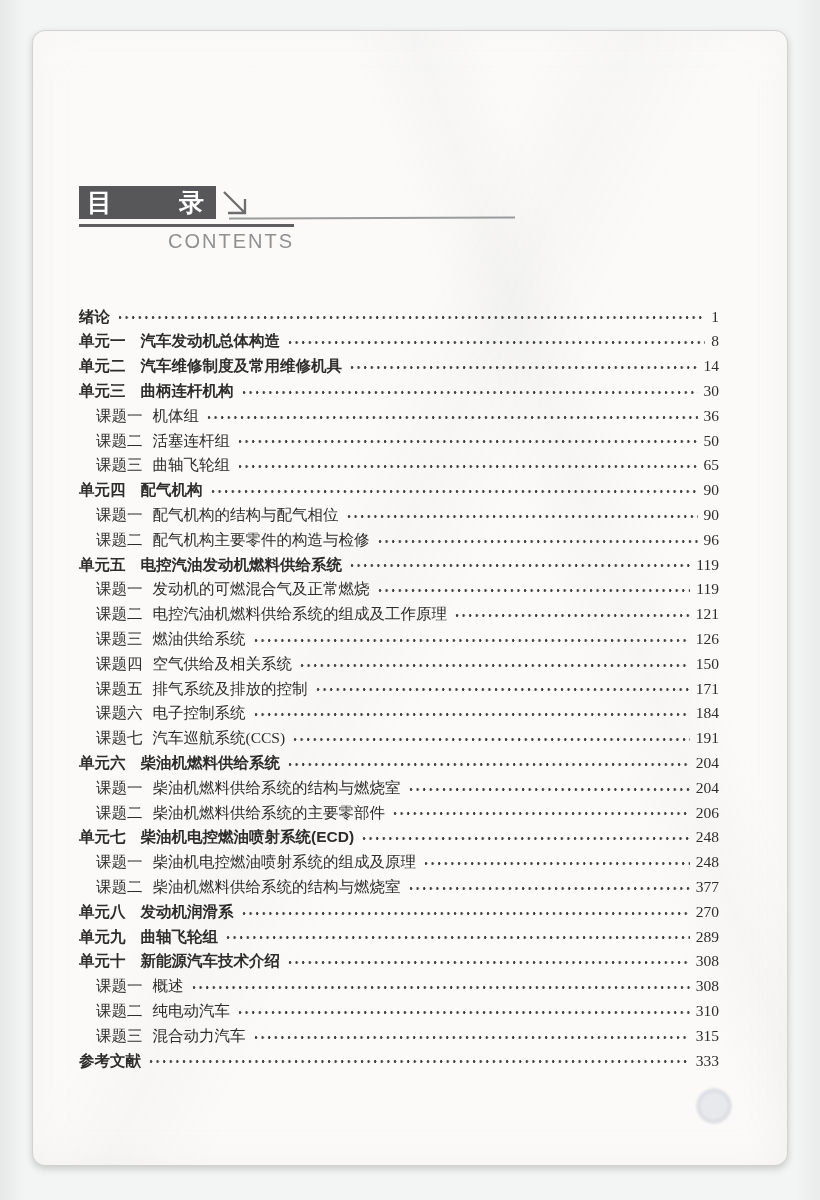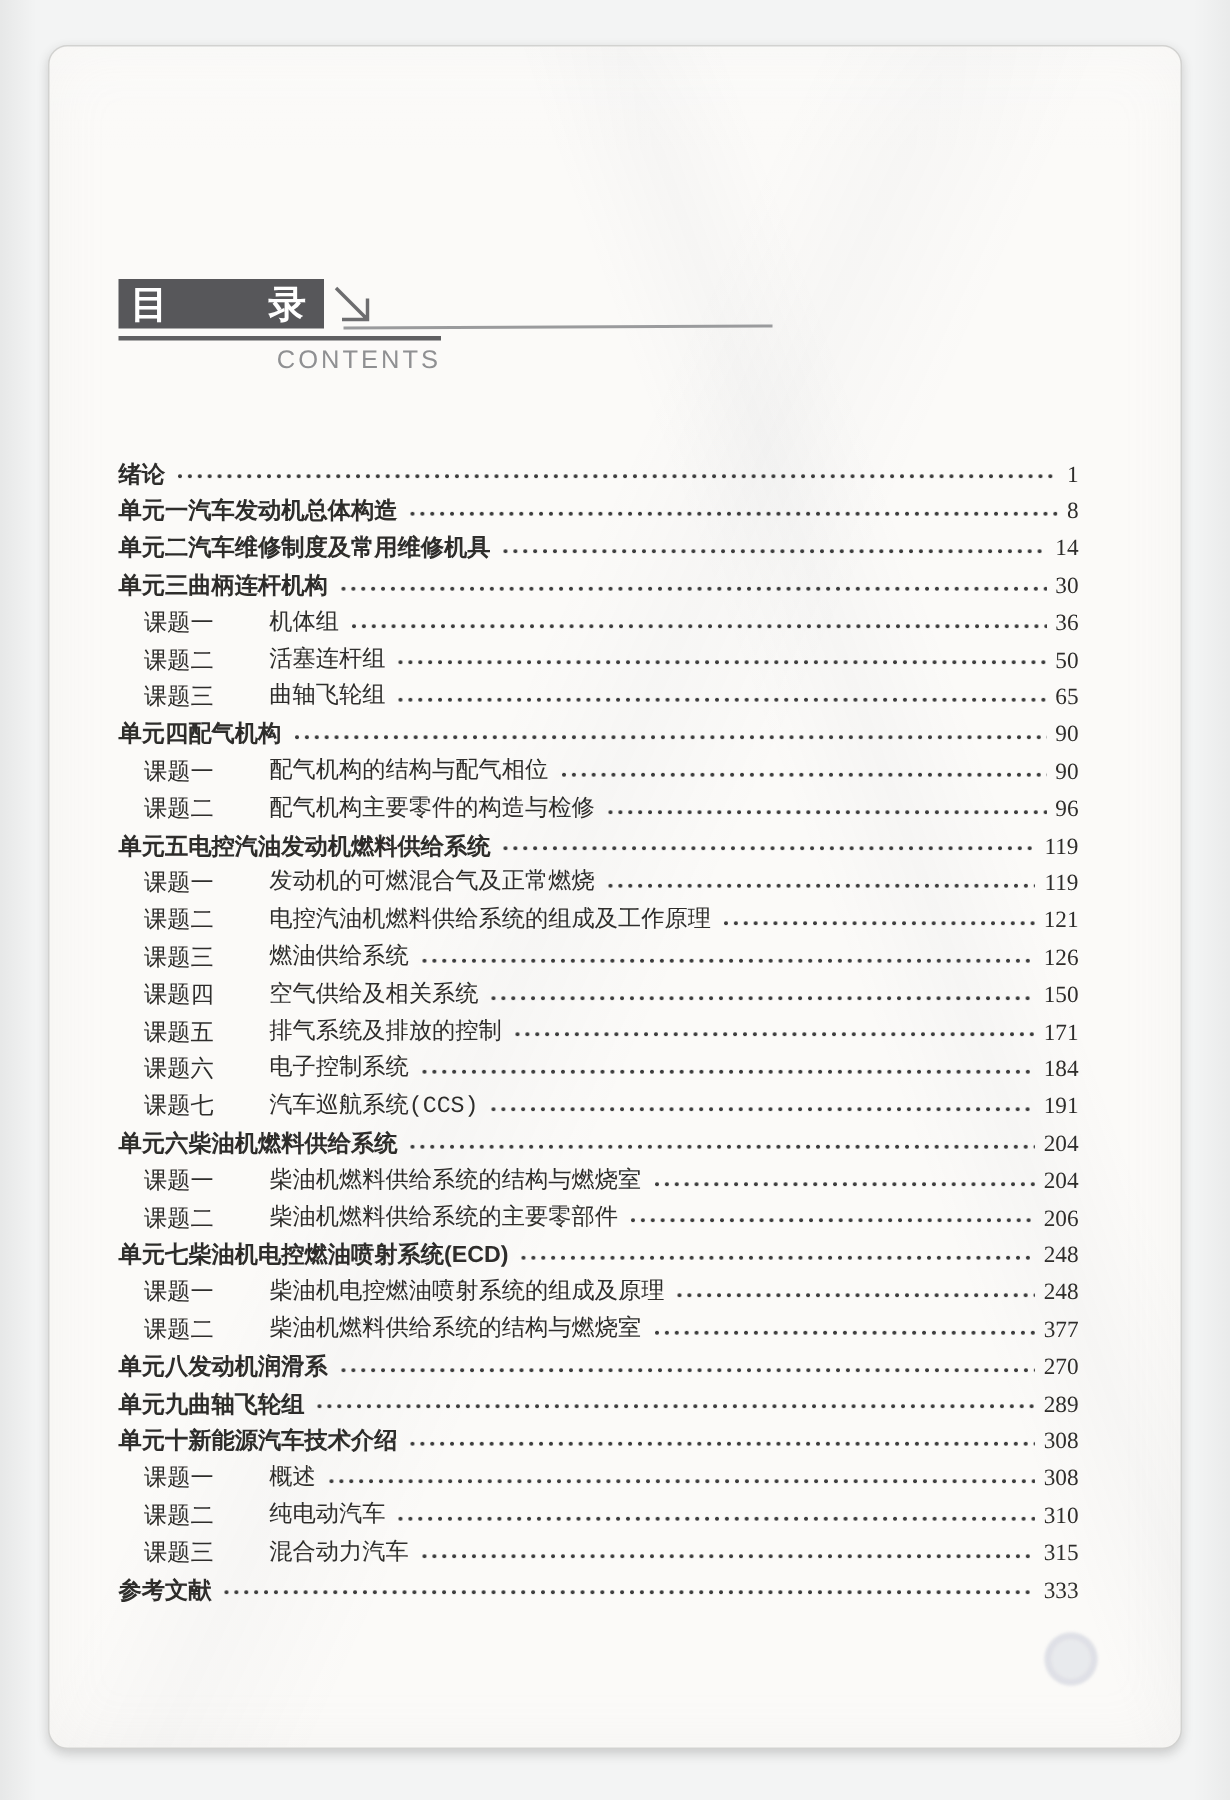--- a/index.html
+++ b/index.html
@@ -55,35 +55,35 @@
     background:var(--rule-thin);
     transform:rotate(-.25deg);
   }
   .rule-thick{
     position:absolute;left:46px;top:193px;width:215px;height:2.6px;
     background:var(--rule-thick);
   }
   .subtitle{
     position:absolute;left:46px;top:199px;width:215px;
     text-align:right;
-    font-size:17px;letter-spacing:2px;color:var(--subtitle);
+    font-size:20px;letter-spacing:2px;color:var(--subtitle);
   }
   
   .toc{
     position:absolute;left:46px;top:273px;width:640px;
     color:var(--ink);
   }
   .row{
     display:flex;align-items:center;height:24.8px;
     font-size:15.5px;line-height:1;white-space:nowrap;text-align:right;
   }
   .row.unit{font-family:"Liberation Sans","DejaVu Sans",sans-serif;font-weight:700;}
   .row.lesson{font-family:"Liberation Serif","DejaVu Serif",serif;font-weight:400;padding-left:17px;}
-  .row .ttl:not(:empty){}
-  .row.lesson .ttl:not(:empty){margin-left:37px;font-family:Liberation Mono, monospace;}
+  .row .ttl:not(:empty){margin-left:15px;}
+  .row.lesson .ttl:not(:empty){margin-left:10px;}
   .dots{
     flex:1 1 auto;min-width:16px;height:5px;margin:3px 6px 0 8px;
     background-image:radial-gradient(circle at 2px 2.5px,#3c3c3c 1.05px,rgba(0,0,0,0) 1.55px);
     background-size:6.6px 5px;background-repeat:repeat-x;background-position:0 50%;
   }
   .pg{
     font-family:"Liberation Serif","DejaVu Serif",serif;
     font-weight:400;font-size:15.5px;
   }
   

